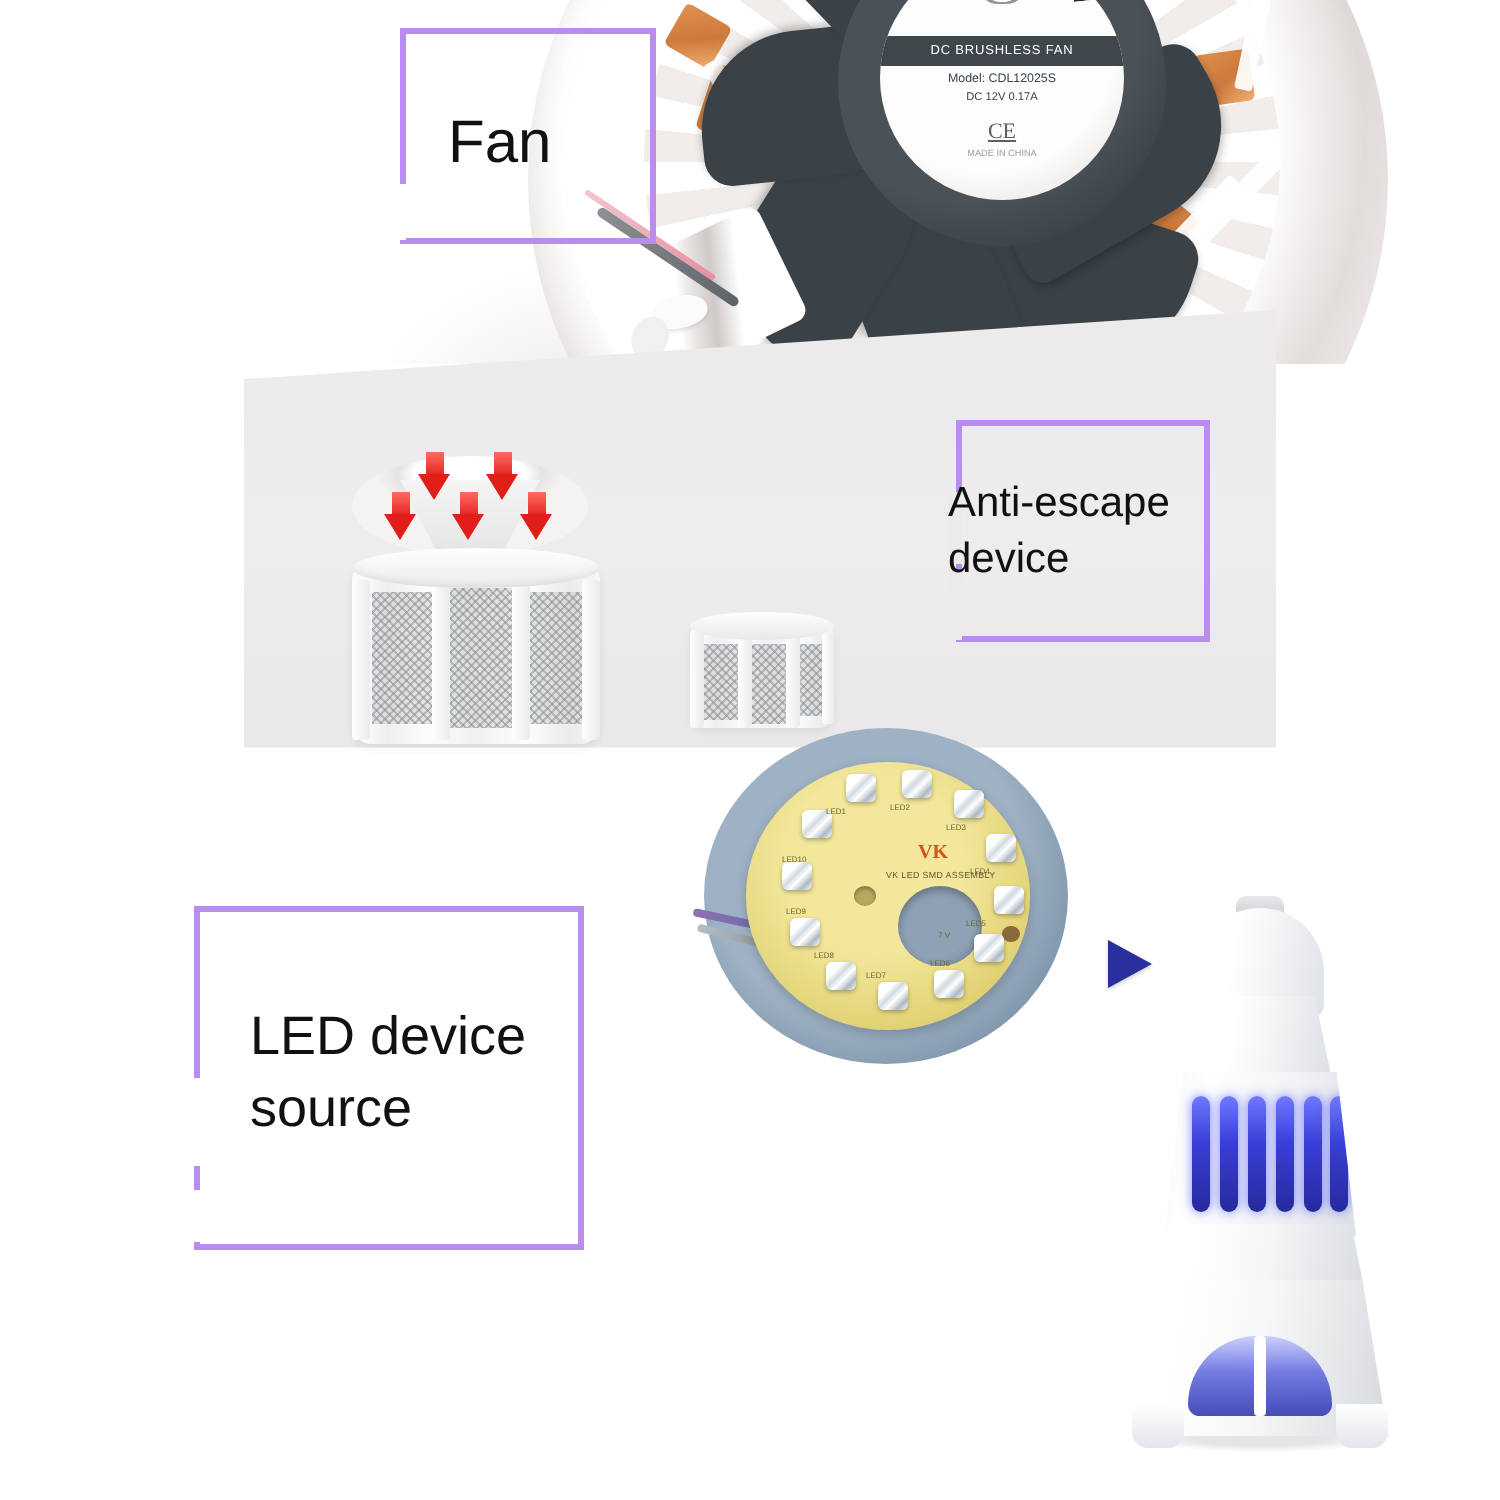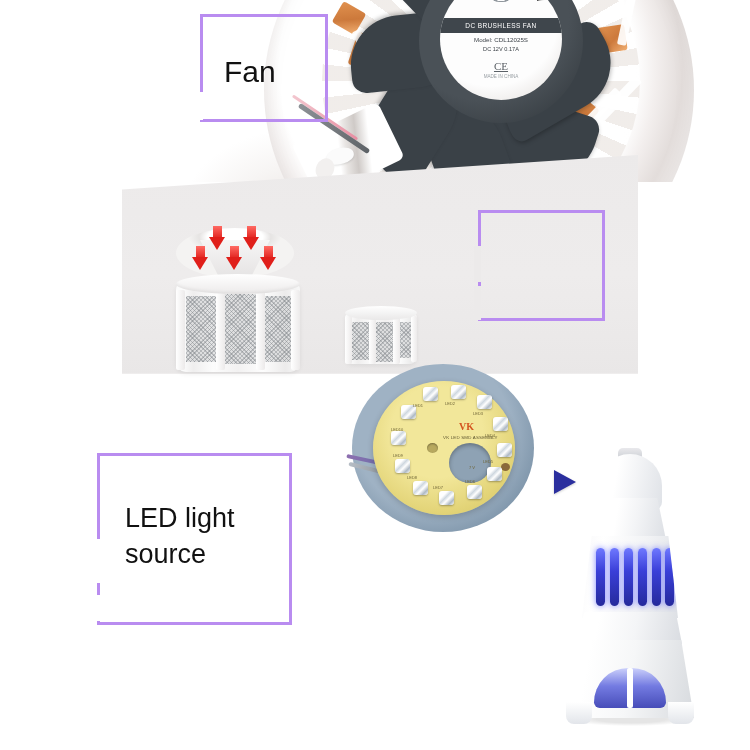--- a/index.html
+++ b/index.html
@@ -543,23 +543,25 @@
   <div class="callout" id="callout-fan">
     <div class="bx"></div>
     <div class="gap gap1"></div>
     <div class="txt">Fan</div>
   </div>
 
   <div class="callout" id="callout-anti">
     <div class="bx"></div>
     <div class="gap-grey gap1"></div>
     <div class="gap-grey gap2"></div>
+    <div class="txt">Anti-escape
+device</div>
   </div>
 
   <div class="callout" id="callout-led">
     <div class="bx"></div>
     <div class="gap gap1"></div>
     <div class="gap gap2"></div>
-    <div class="txt">LED light
+    <div class="txt">LED device
 source</div>
   </div>
 
 </div>
 
 </body></html>

